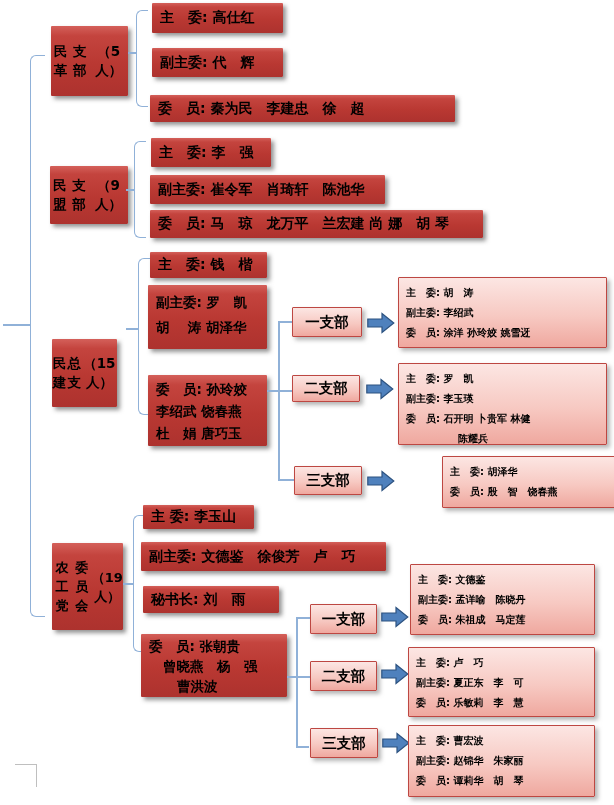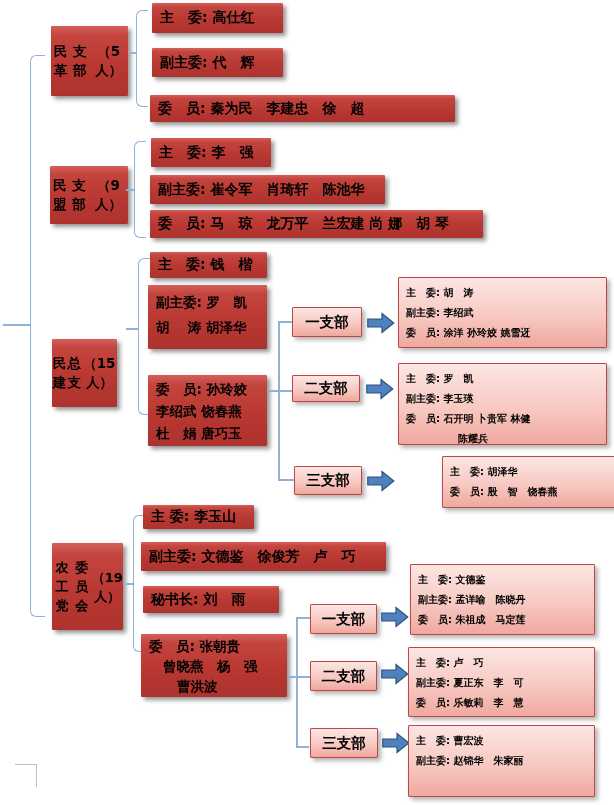--- a/index.html
+++ b/index.html
@@ -203,17 +203,18 @@
     <span>三支部</span>
   </div>
   <div class="abs" style="left:382px;top:732px;">
     <svg class="arrow-svg" width="28" height="22" viewBox="0 0 28 22">
       <path d="M0.8,7 L15,7 L15,1.5 L26.8,11 L15,20.5 L15,15 L0.8,15 Z" fill="#4f81bd" stroke="#2d5380" stroke-width="1.2"></path>
     </svg>
   </div>
   <div class="abs box-pink detail" style="left:408px;top:725px;width:187px;height:72px;">
     <span>主　委: 曹宏波</span>
     <span>副主委: 赵锦华　朱家丽</span>
+    <span>委　员: 谭莉华　胡　琴</span>
   </div>
 
   <div class="abs corner" style="left:15px;top:764px;width:22px;height:23px;border-left:none;border-right:1.6px solid #bfbfbf;"></div>
 
 </div>
 
 </body></html>

